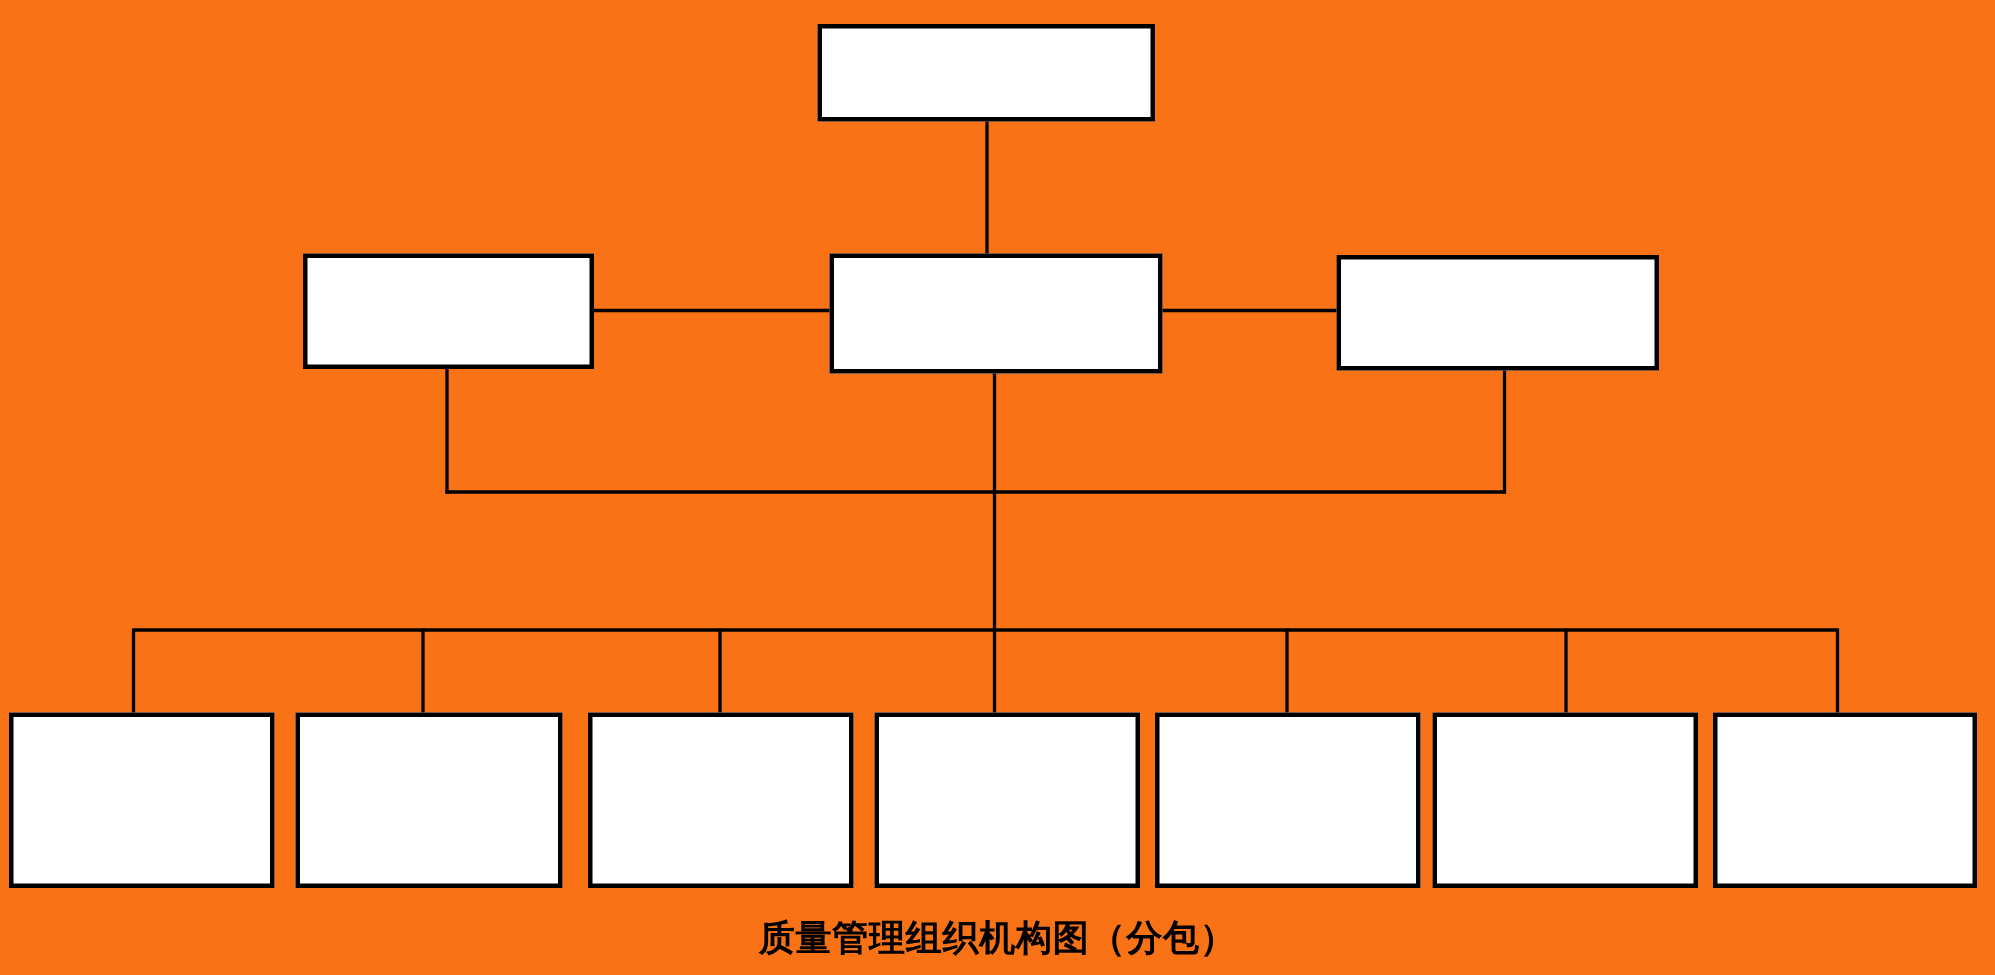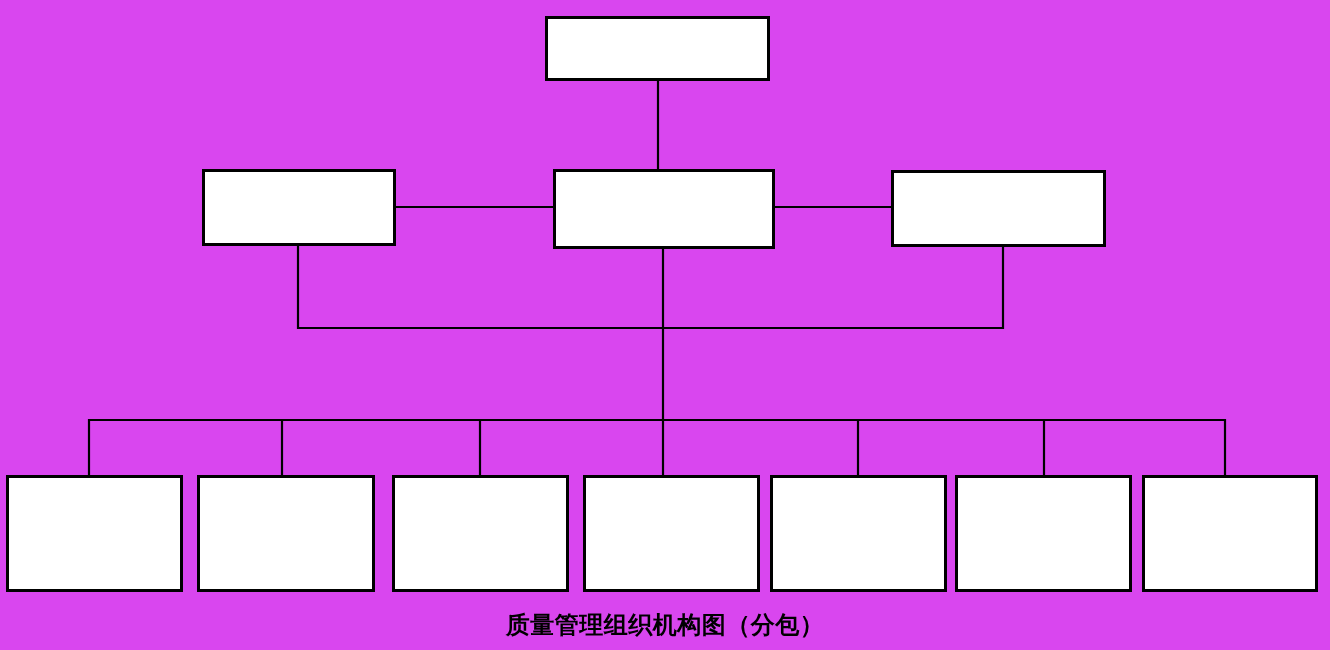--- a/index.html
+++ b/index.html
@@ -5,21 +5,21 @@
   html, body {
     margin: 0;
     padding: 0;
     background: #ffffff;
     font-family: "Liberation Serif", "DejaVu Serif", serif;
   }
   .canvas {
     position: relative;
     width: 1330px;
     height: 650px;
-    background: #d946ef;
+    background: #f97316;
     overflow: hidden;
   }
   .lines {
     position: absolute;
     left: 0;
     top: 0;
     width: 1330px;
     height: 650px;
   }
   .lines line {

